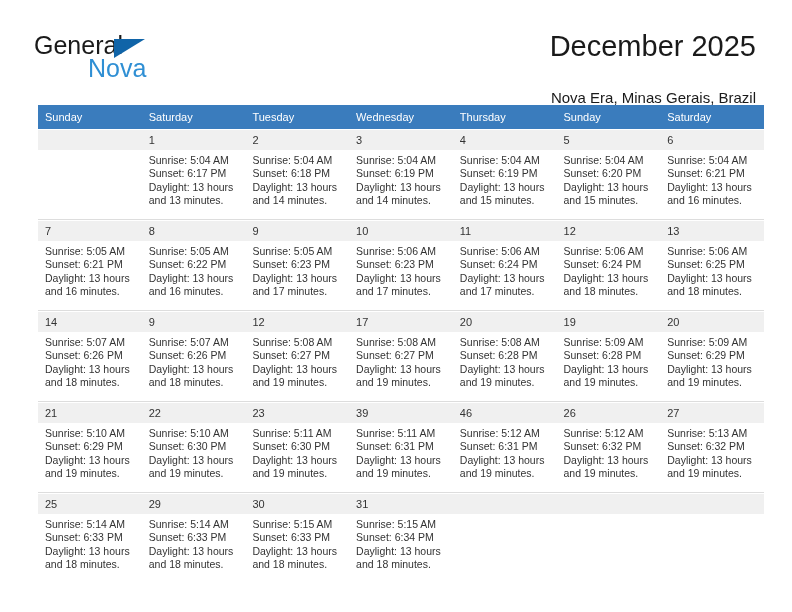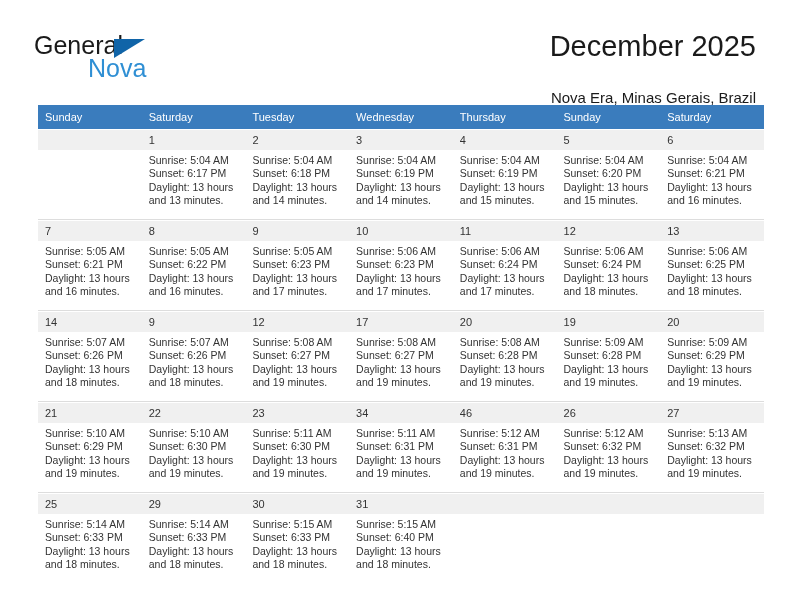--- a/index.html
+++ b/index.html
@@ -397,21 +397,21 @@
           <td>
             <div class="daynum">23</div>
             <div class="dayinfo">
               <div>Sunrise: 5:11 AM</div>
               <div>Sunset: 6:30 PM</div>
               <div>Daylight: 13 hours</div>
               <div>and 19 minutes.</div>
             </div>
           </td>
           <td>
-            <div class="daynum">34</div>
+            <div class="daynum">39</div>
             <div class="dayinfo">
               <div>Sunrise: 5:11 AM</div>
               <div>Sunset: 6:31 PM</div>
               <div>Daylight: 13 hours</div>
               <div>and 19 minutes.</div>
             </div>
           </td>
           <td>
             <div class="daynum">46</div>
             <div class="dayinfo">
@@ -465,21 +465,21 @@
               <div>Sunrise: 5:15 AM</div>
               <div>Sunset: 6:33 PM</div>
               <div>Daylight: 13 hours</div>
               <div>and 18 minutes.</div>
             </div>
           </td>
           <td>
             <div class="daynum">31</div>
             <div class="dayinfo">
               <div>Sunrise: 5:15 AM</div>
-              <div>Sunset: 6:40 PM</div>
+              <div>Sunset: 6:34 PM</div>
               <div>Daylight: 13 hours</div>
               <div>and 18 minutes.</div>
             </div>
           </td>
           <td class="cell-blank">
             <div class="daynum empty"></div>
             <div class="dayinfo">
               <div></div>
               <div></div>
               <div></div>

